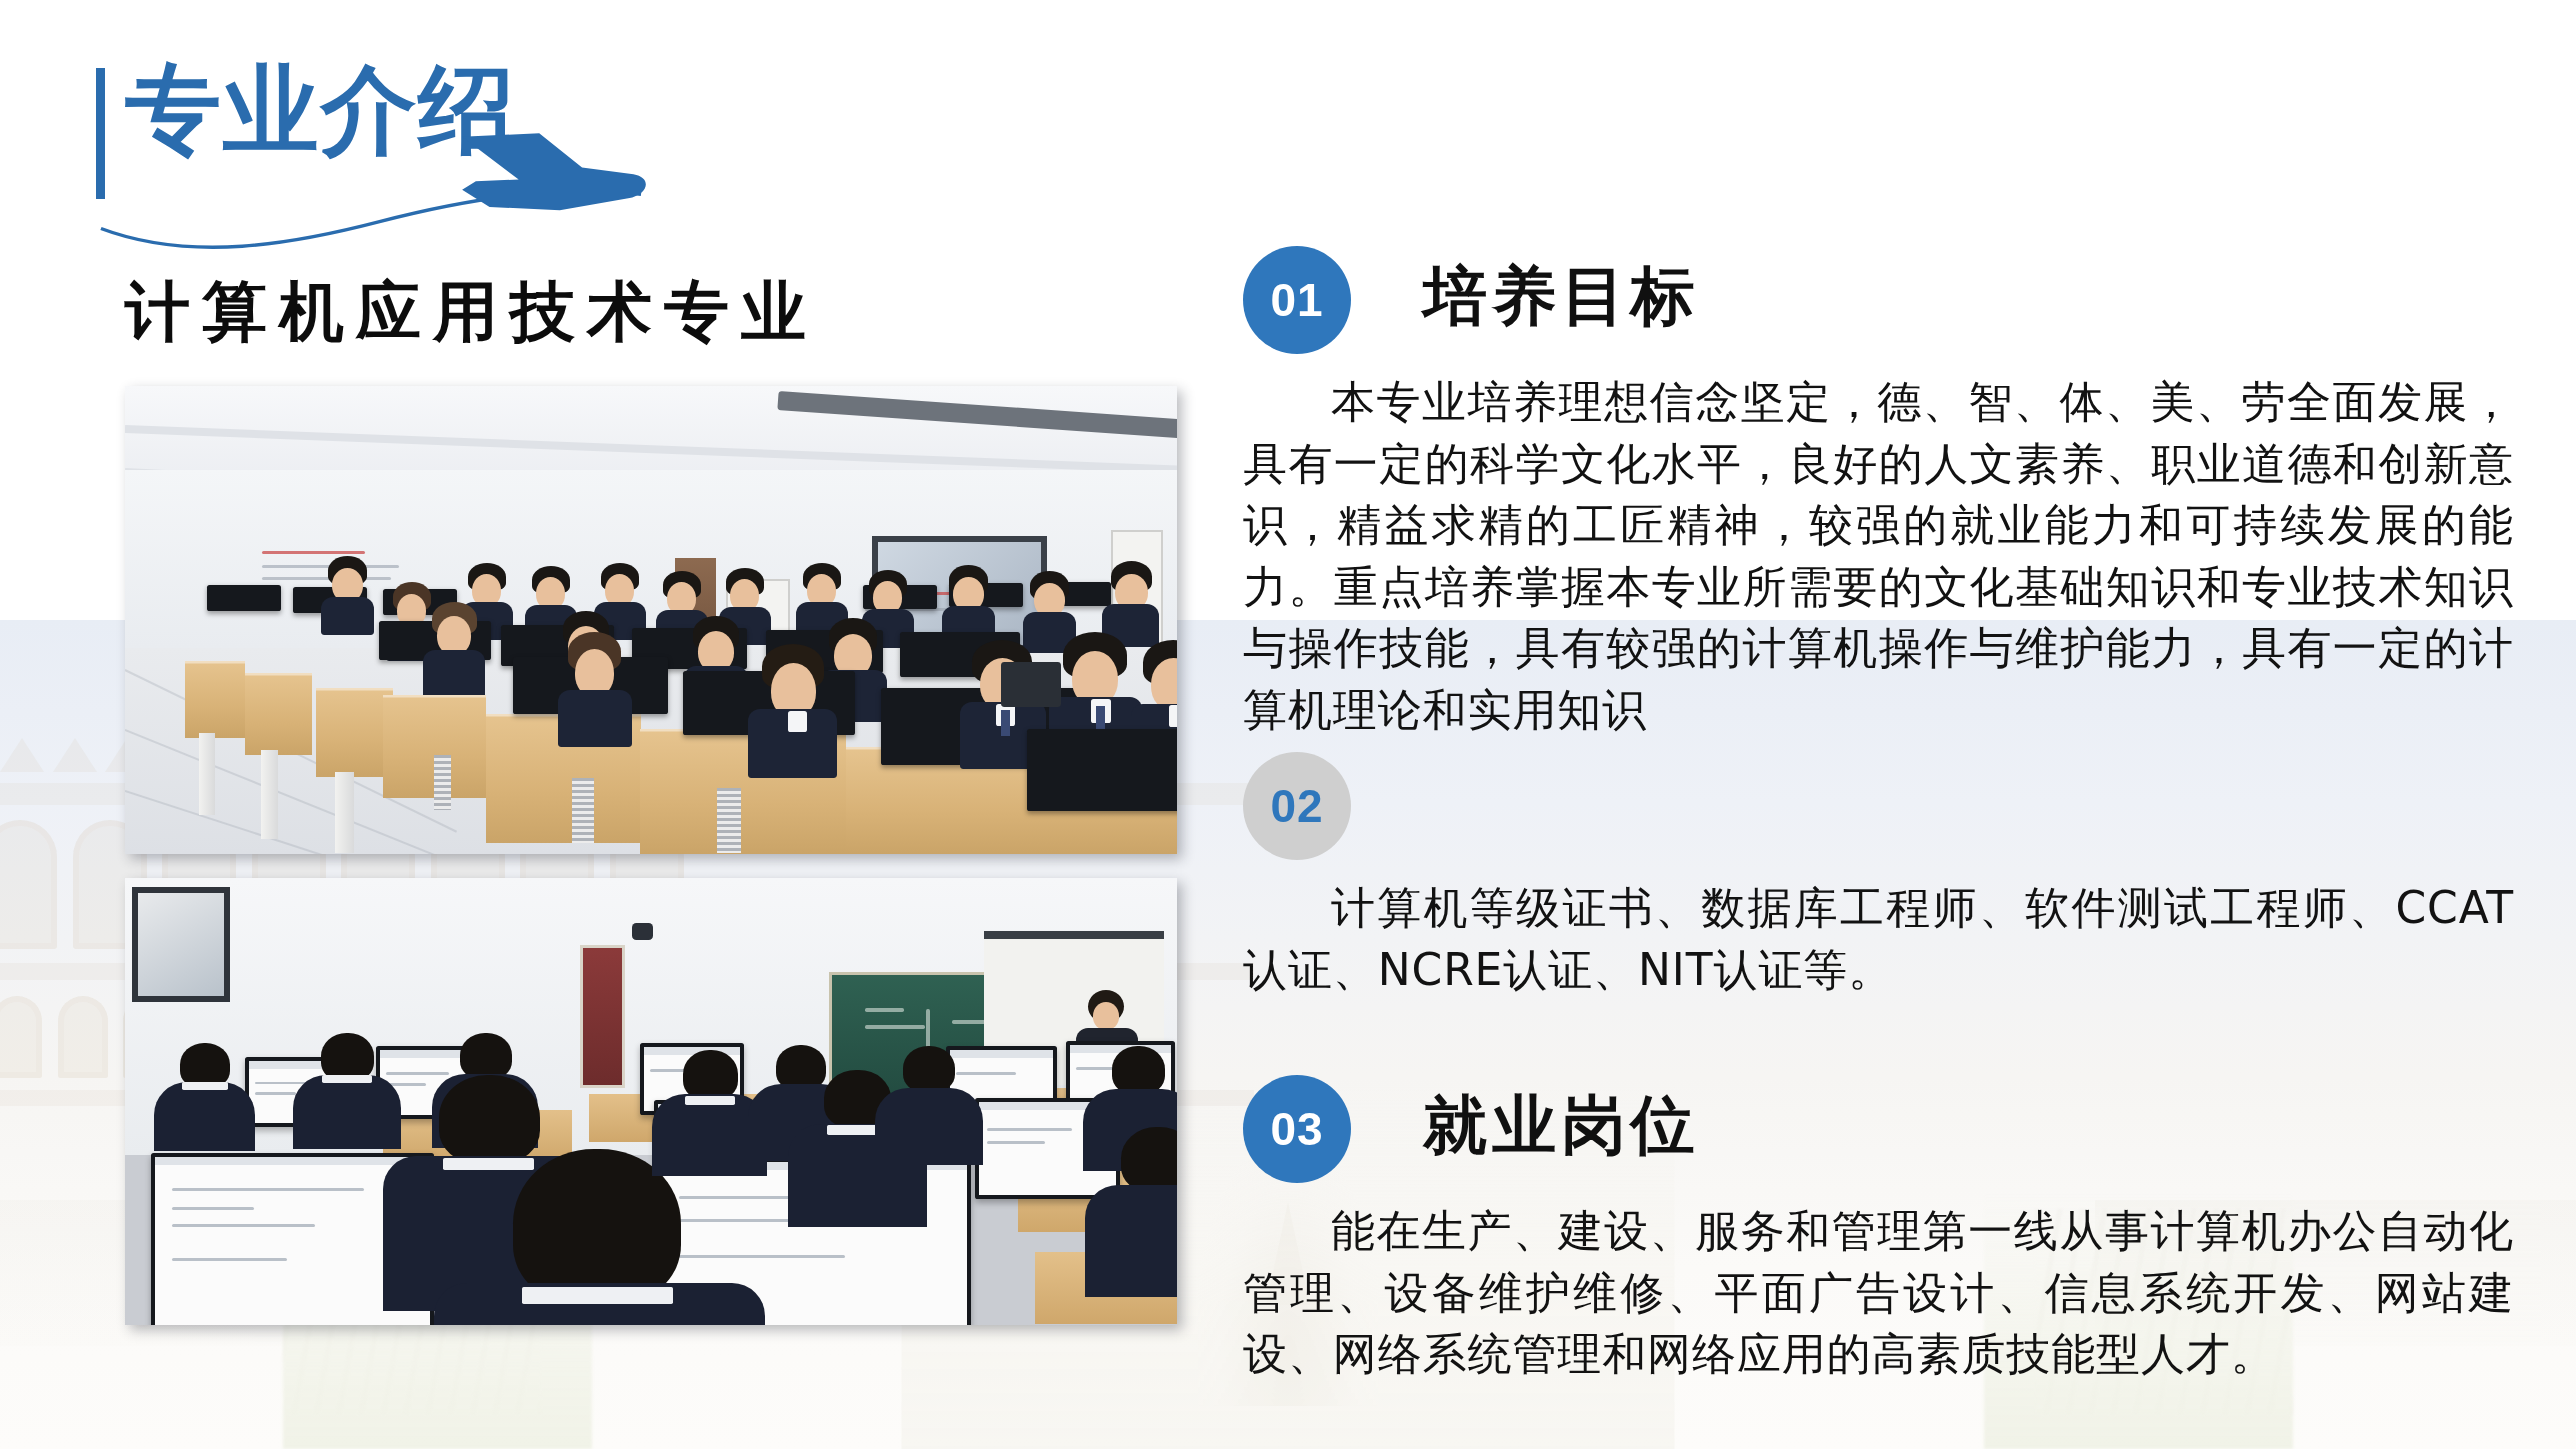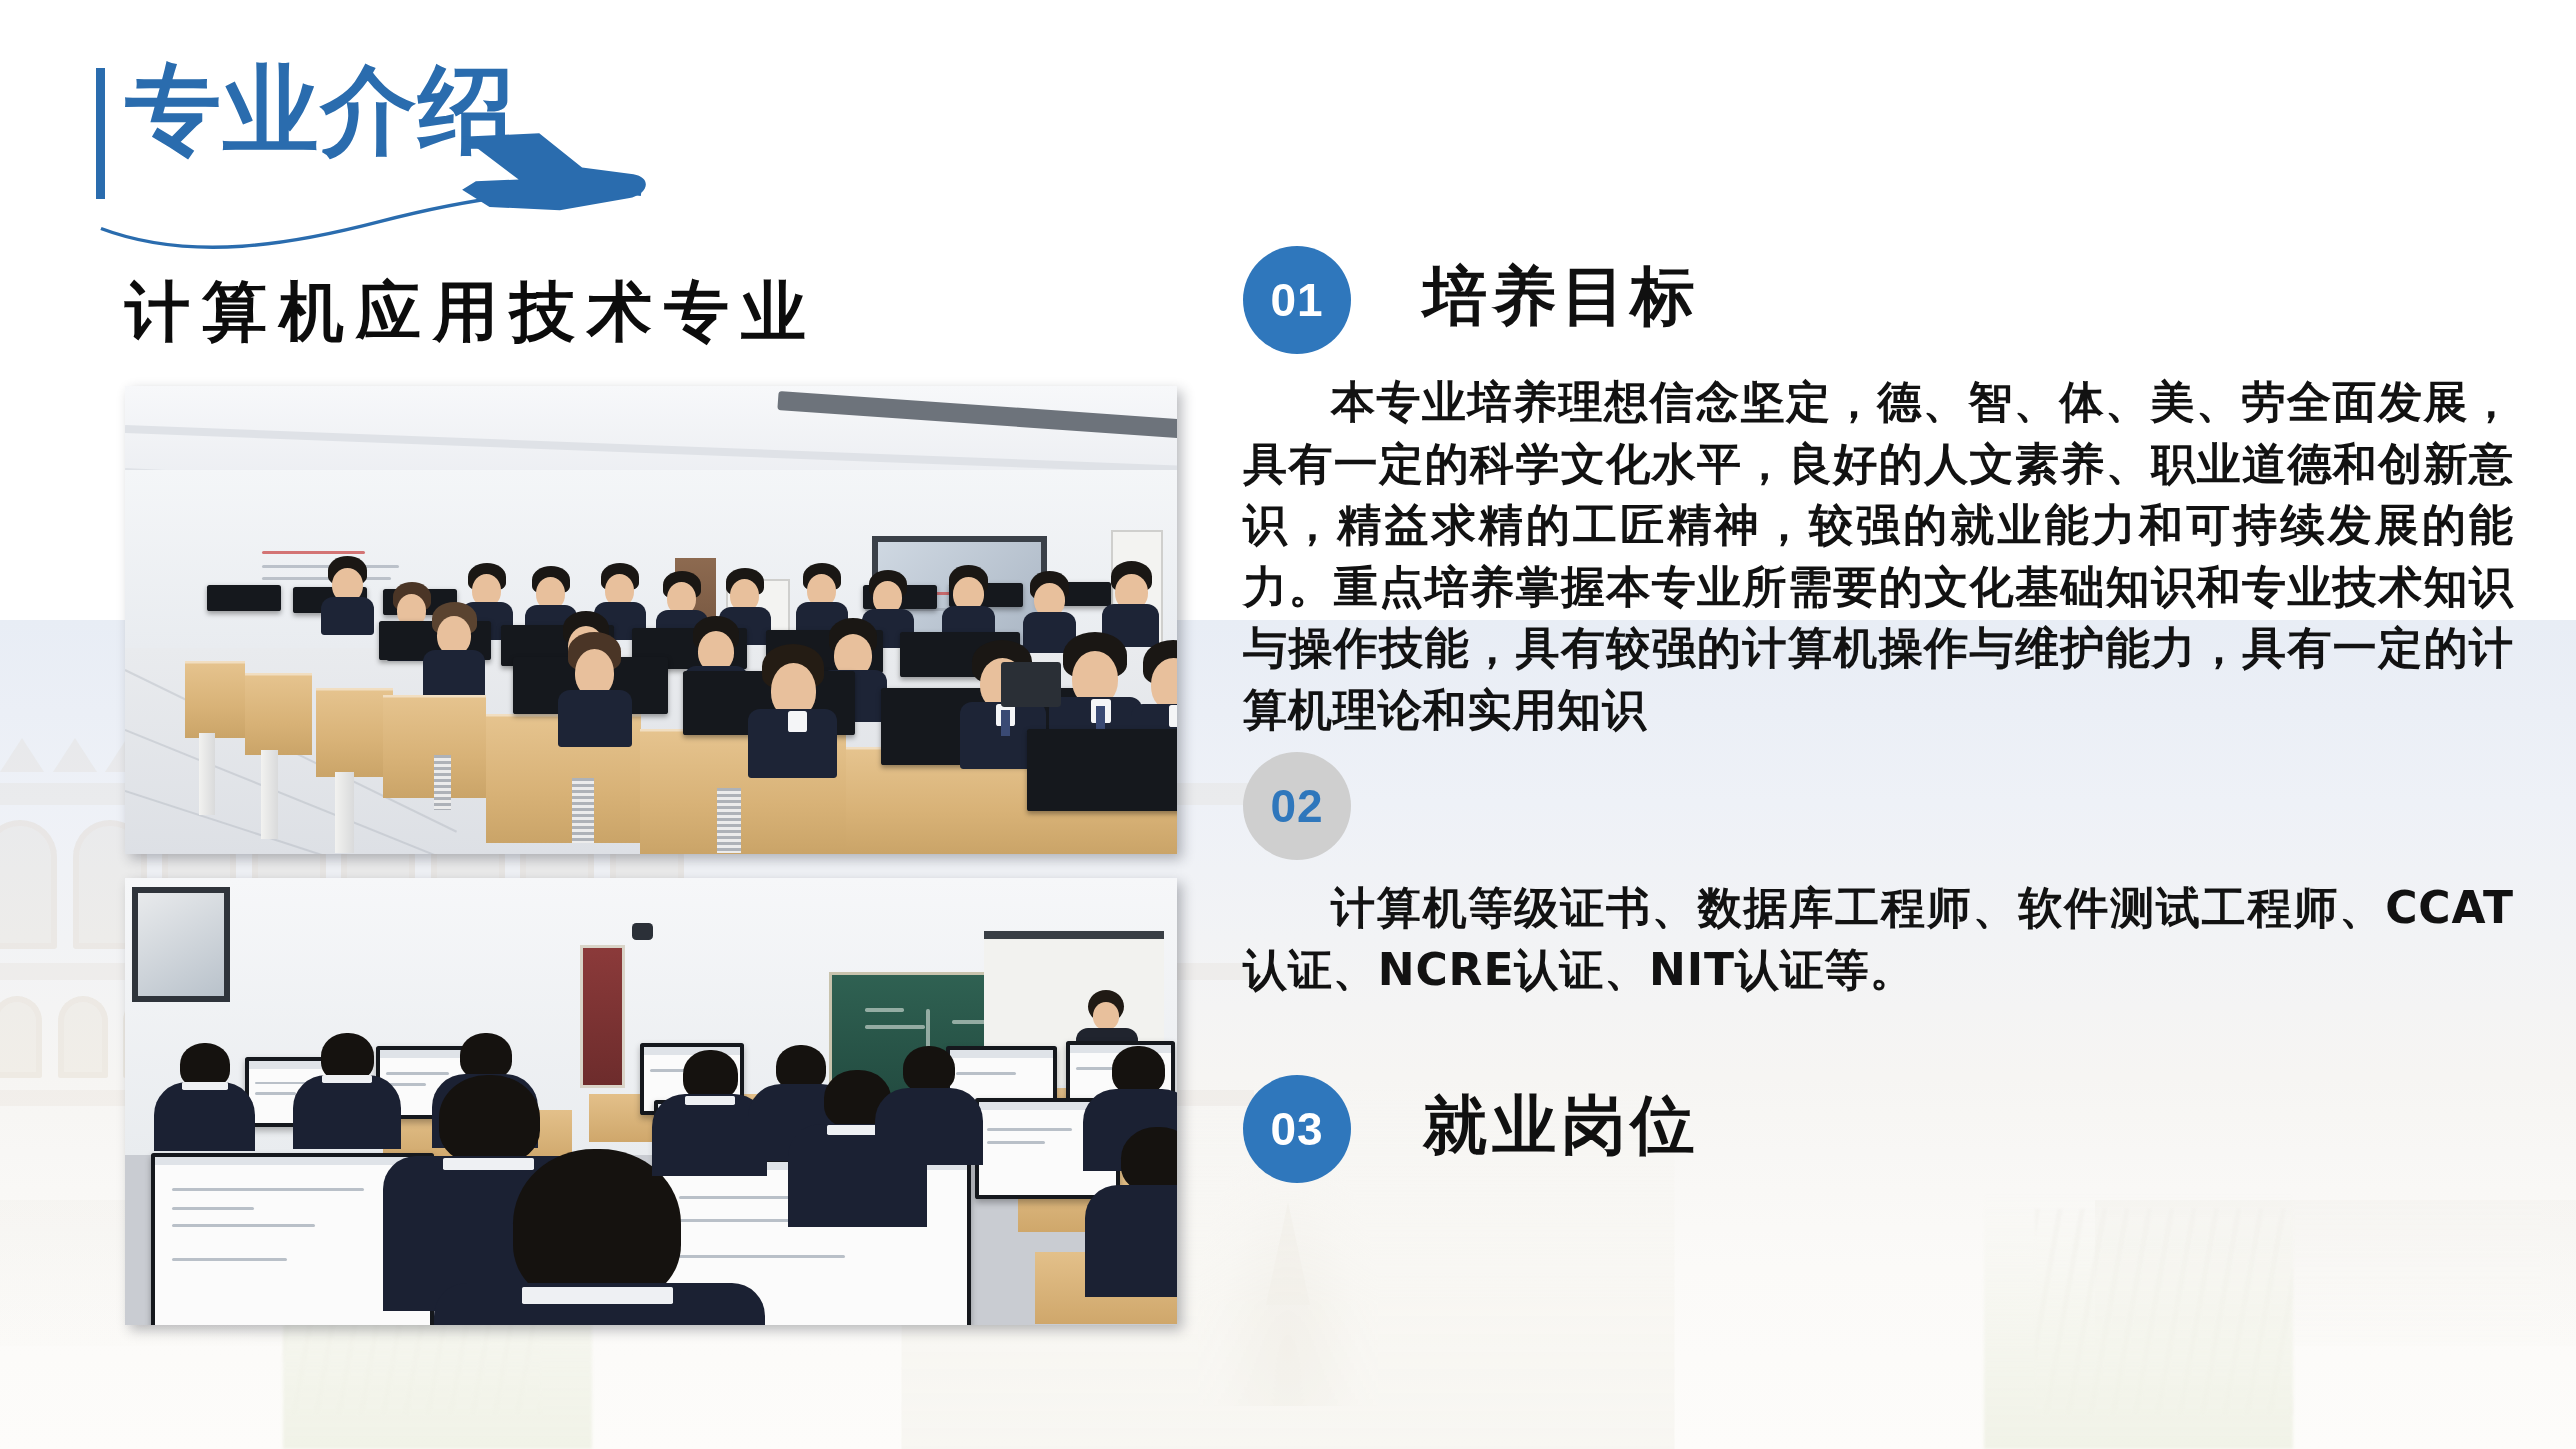--- a/index.html
+++ b/index.html
@@ -181,21 +181,21 @@
   .badge.grey { background:#cfcfcf; color:#2f77bc; }
   .sec-title {
     position:absolute; left:180px; top:6.9px;
     font-size:64px; font-weight:700; color:#101010;
     letter-spacing:5.2px; white-space:nowrap;
     font-family:"DejaVu Sans","Liberation Sans",sans-serif;
   }
   .sec-body {
     margin-top:12px;
     font-size:44px; line-height:1.40;
-    color:#121212; font-weight:700;
+    color:#121212; font-weight:400;
     text-indent:2em; text-align:justify;
     letter-spacing:0.9px;
     font-family:"DejaVu Sans","Liberation Sans",sans-serif;
   }
   #section-01 { top:246px; }
   #section-02 { top:752px; }
   #section-03 { top:1075px; }
 </style>
 </head>
 <body>
@@ -567,16 +567,17 @@
       <div class="badge grey">02</div>
     </div>
     <div class="sec-body">计算机等级证书、数据库工程师、软件测试工程师、CCAT认证、NCRE认证、NIT认证等。</div>
   </div>
 
   <div class="section" id="section-03">
     <div class="sec-head">
       <div class="badge blue">03</div>
       <div class="sec-title">就业岗位</div>
     </div>
+    <div class="sec-body">能在生产、建设、服务和管理第一线从事计算机办公自动化管理、设备维护维修、平面广告设计、信息系统开发、网站建设、网络系统管理和网络应用的高素质技能型人才。</div>
   </div>
 
 </div>
 
 
 </body></html>

